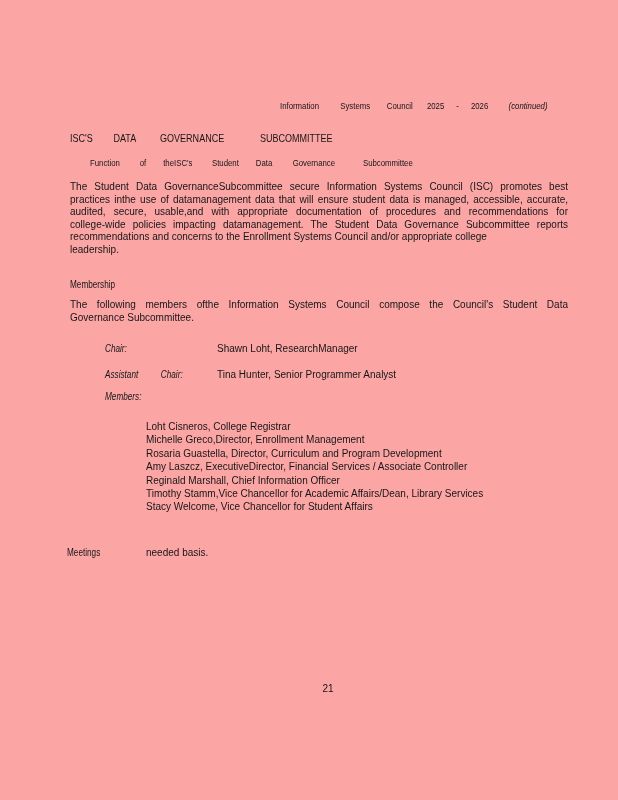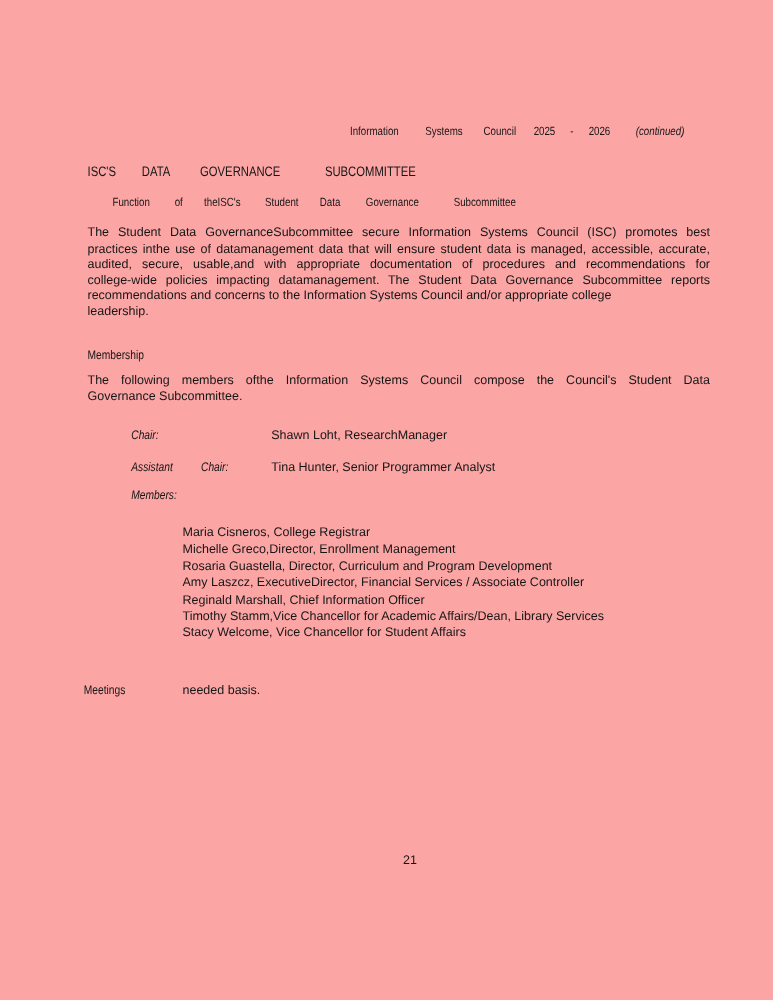--- a/index.html
+++ b/index.html
@@ -79,21 +79,21 @@
     <span>Data</span>
     <span>Governance</span>
     <span>Subcommittee</span>
   </div>
 
   <div class="abs body-text" style="left:70px; top:181px; width:498px;">
     <div class="jline">The Student Data GovernanceSubcommittee secure Information Systems Council (ISC) promotes best</div>
     <div class="jline">practices inthe use of datamanagement data that will ensure student data is managed, accessible, accurate,</div>
     <div class="jline">audited, secure, usable,and with appropriate documentation of procedures and recommendations for</div>
     <div class="jline">college-wide policies impacting datamanagement. The Student Data Governance Subcommittee reports</div>
-    <div>recommendations and concerns to the Information Systems Council and/or appropriate college</div>
+    <div>recommendations and concerns to the Enrollment Systems Council and/or appropriate college</div>
     <div>leadership.</div>
   </div>
 
   <div class="abs side-label" style="left:70px; top:279px;">
     <span class="cond">Membership</span>
   </div>
 
   <div class="abs body-text" style="left:70px; top:299px; width:498px;">
     <div class="jline">The following members ofthe Information Systems Council compose the Council's Student Data</div>
     <div>Governance Subcommittee.</div>
@@ -108,21 +108,21 @@
     <span>Assistant</span>
     <span>Chair:</span>
   </div>
   <div class="abs body-text" style="left:217px; top:369px;">Tina Hunter, Senior Programmer Analyst</div>
 
   <div class="abs side-label" style="left:105px; top:391px;">
     <span class="cond italic">Members:</span>
   </div>
 
   <div class="abs members-list" style="left:146px; top:420px; width:440px;">
-    <div>Maria Cisneros, College Registrar</div>
+    <div>Loht Cisneros, College Registrar</div>
     <div>Michelle Greco,Director, Enrollment Management</div>
     <div>Rosaria Guastella, Director, Curriculum and Program Development</div>
     <div>Amy Laszcz, ExecutiveDirector, Financial Services / Associate Controller</div>
     <div>Reginald Marshall, Chief Information Officer</div>
     <div>Timothy Stamm,Vice Chancellor for Academic Affairs/Dean, Library Services</div>
     <div>Stacy Welcome, Vice Chancellor for Student Affairs</div>
   </div>
 
   <div class="abs side-label" style="left:67px; top:547px;">
     <span class="cond">Meetings</span>

